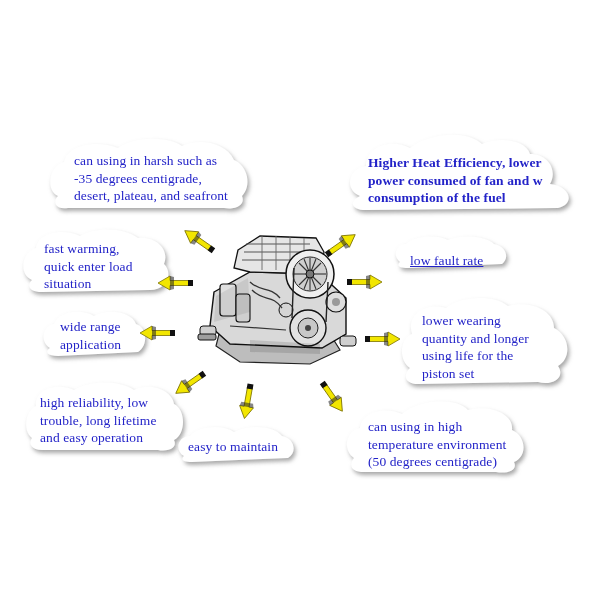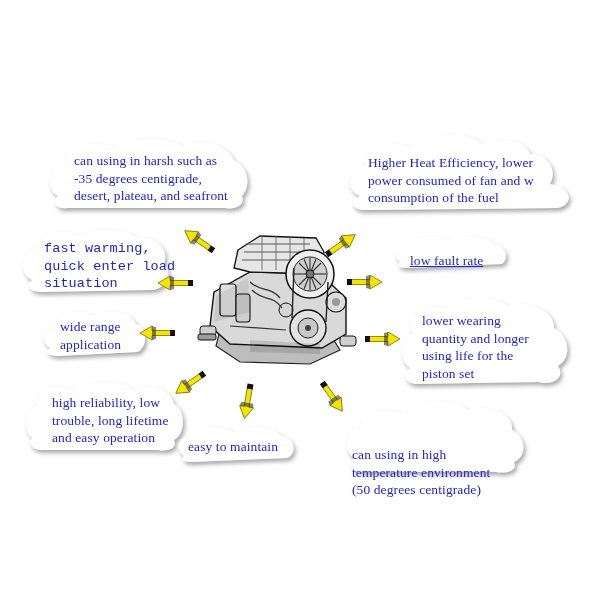--- a/index.html
+++ b/index.html
@@ -31,32 +31,32 @@
       <div>can using in harsh such as</div>
       <div>-35 degrees centigrade,</div>
       <div>desert, plateau, and seafront</div>
     </div>
   </div>
 
   <div class="cloud" style="left:344px;top:132px;width:232px;height:84px;">
     <svg width="232" height="84">
       <path filter="url(#sh)" fill="#ffffff" d="M16,64 C0,58 4,36 22,34 C22,14 48,6 66,16 C86,0 124,-2 138,12 C156,4 182,8 186,22 C204,22 214,38 206,52 C226,54 232,72 214,76 L22,78 C8,78 4,70 16,64 Z"></path>
     </svg>
-    <div class="txt" style="left:24px;top:22px;">
+    <div class="txt" style="left:24px;top:22px;font-weight:bold;">
       <div>Higher Heat Efficiency, lower</div>
       <div>power consumed of fan and w</div>
       <div>consumption of the fuel</div>
     </div>
   </div>
 
   <div class="cloud" style="left:22px;top:228px;width:150px;height:70px;">
     <svg width="150" height="70">
       <path filter="url(#sh)" fill="#ffffff" d="M10,52 C-4,46 0,24 14,20 C16,4 42,0 58,8 C74,-2 104,0 116,10 C134,8 148,22 142,36 C152,46 144,62 128,62 L20,64 C8,64 4,58 10,52 Z"></path>
     </svg>
-    <div class="txt" style="left:22px;top:12px;font-family:Liberation Mono, monospace;">
+    <div class="txt" style="left:22px;top:12px;">
       <div>fast warming,</div>
       <div>quick enter load</div>
       <div>situation</div>
     </div>
   </div>
 
   <div class="cloud" style="left:392px;top:236px;width:116px;height:36px;">
     <svg width="116" height="36">
       <path filter="url(#sh)" fill="#ffffff" d="M8,26 C0,20 4,8 14,8 C22,0 44,-2 56,4 C70,-2 94,0 102,8 C114,10 118,22 110,28 L16,32 C8,32 4,30 8,26 Z"></path>
     </svg>
@@ -84,41 +84,41 @@
       <div>quantity and longer</div>
       <div>using life for the</div>
       <div>piston set</div>
     </div>
   </div>
 
   <div class="cloud" style="left:24px;top:382px;width:160px;height:72px;">
     <svg width="160" height="72">
       <path filter="url(#sh)" fill="#ffffff" d="M8,56 C-2,48 2,28 12,24 C10,8 32,0 50,8 C66,-2 96,-2 110,8 C126,0 148,8 150,22 C162,28 162,52 150,58 C154,66 144,70 134,68 L18,68 C8,68 4,62 8,56 Z"></path>
     </svg>
-    <div class="txt" style="left:28px;top:12px;">
+    <div class="txt" style="left:16px;top:12px;">
       <div>high reliability, low</div>
       <div>trouble, long lifetime</div>
       <div>and easy operation</div>
     </div>
   </div>
 
   <div class="cloud" style="left:176px;top:426px;width:120px;height:40px;">
     <svg width="120" height="40">
       <path filter="url(#sh)" fill="#ffffff" d="M8,30 C-2,24 2,10 14,10 C22,0 46,-2 58,6 C74,-2 98,0 106,10 C118,12 122,26 112,32 L16,36 C8,36 4,34 8,30 Z"></path>
     </svg>
     <div class="txt" style="left:12px;top:12px;">
       <div>easy to maintain</div>
     </div>
   </div>
 
   <div class="cloud" style="left:344px;top:400px;width:182px;height:76px;">
     <svg width="182" height="76">
       <path filter="url(#sh)" fill="#ffffff" d="M10,58 C-2,50 2,30 16,28 C18,12 40,6 58,14 C74,0 110,-4 124,10 C146,4 170,14 168,30 C182,36 184,56 170,62 C174,70 164,74 152,72 L20,72 C8,72 4,66 10,58 Z"></path>
     </svg>
-    <div class="txt" style="left:8px;top:18px;margin-top:28px;">
+    <div class="txt" style="left:24px;top:18px;">
       <div>can using in high</div>
       <div>temperature environment</div>
       <div>(50 degrees centigrade)</div>
     </div>
   </div>
 
   <svg width="0" height="0" style="position:absolute">
     <defs>
       <g id="arr">
         <path d="M0,-2.5 L20,-2.5 L20,-7 L32,0 L20,7 L20,2.5 L0,2.5 Z" fill="#f2e600" stroke="#7a7000" stroke-width="0.8"></path>

